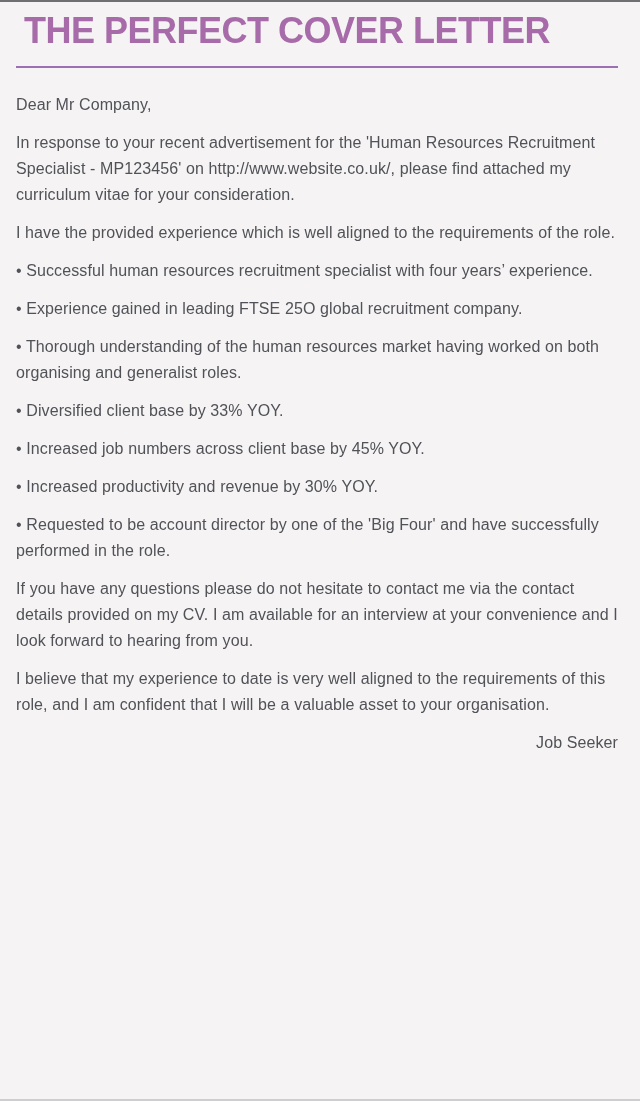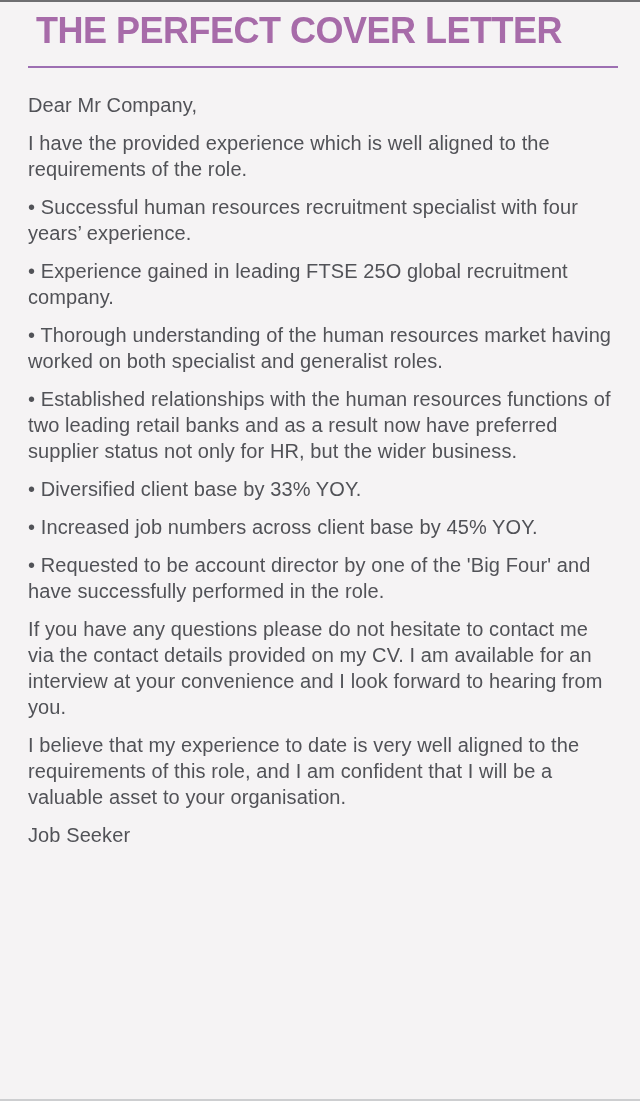--- a/index.html
+++ b/index.html
@@ -13,21 +13,21 @@
   body {
     background: #f5f3f4;
     font-family: "Liberation Sans", "DejaVu Sans", sans-serif;
     border-top: 2px solid #6f6f71;
     border-bottom: 2px solid #cdced0;
   }
 
   .document {
     width: 640px;
     height: 1097px;
-    padding: 6px 22px 0 28px;
+    padding: 6px 22px 0 16px;
   }
 
   .doc-title {
     font-size: 36px;
     font-weight: 800;
     letter-spacing: -0.5px;
     color: #a76ba9;
     padding-left: 8px;
     margin-top: 2px;
     margin-bottom: 14px;
@@ -35,48 +35,50 @@
   }
 
   .title-divider {
     border: none;
     height: 2px;
     background: #9d6fb2;
     margin: 0 0 24px 0;
   }
 
   .body-text p {
-    font-size: 20px;
+    font-size: 16px;
     line-height: 26px;
     color: #515257;
     margin-bottom: 12px;
     letter-spacing: 0.1px;
   }
 
   .body-text p.signature {
     margin-bottom: 0;
+    text-align: right;
   }
 </style>
 </head>
 <body>
 
 <div class="document">
 
   <h1 class="doc-title">THE PERFECT COVER LETTER</h1>
 
   <hr class="title-divider">
 
   <div class="body-text">
     <p>Dear Mr Company,</p>
+    <p>In response to your recent advertisement for the 'Human Resources Recruitment Specialist - MP123456' on http://www.website.co.uk/, please find attached my curriculum vitae for your consideration.</p>
     <p>I have the provided experience which is well aligned to the requirements of the role.</p>
     <p>• Successful human resources recruitment specialist with four years’ experience.</p>
     <p>• Experience gained in leading FTSE 25O global recruitment company.</p>
-    <p>• Thorough understanding of the human resources market having worked on both specialist and generalist roles.</p>
-    <p>• Established relationships with the human resources functions of two leading retail banks and as a result now have preferred supplier status not only for HR, but the wider business.</p>
+    <p>• Thorough understanding of the human resources market having worked on both organising and generalist roles.</p>
     <p>• Diversified client base by 33% YOY.</p>
     <p>• Increased job numbers across client base by 45% YOY.</p>
+    <p>• Increased productivity and revenue by 30% YOY.</p>
     <p>• Requested to be account director by one of the 'Big Four' and have successfully performed in the role.</p>
     <p>If you have any questions please do not hesitate to contact me via the contact details provided on my CV. I am available for an interview at your convenience and I look forward to hearing from you.</p>
     <p>I believe that my experience to date is very well aligned to the requirements of this role, and I am confident that I will be a valuable asset to your organisation.</p>
     <p class="signature">Job Seeker</p>
   </div>
 
 </div>
 
 </body></html>

